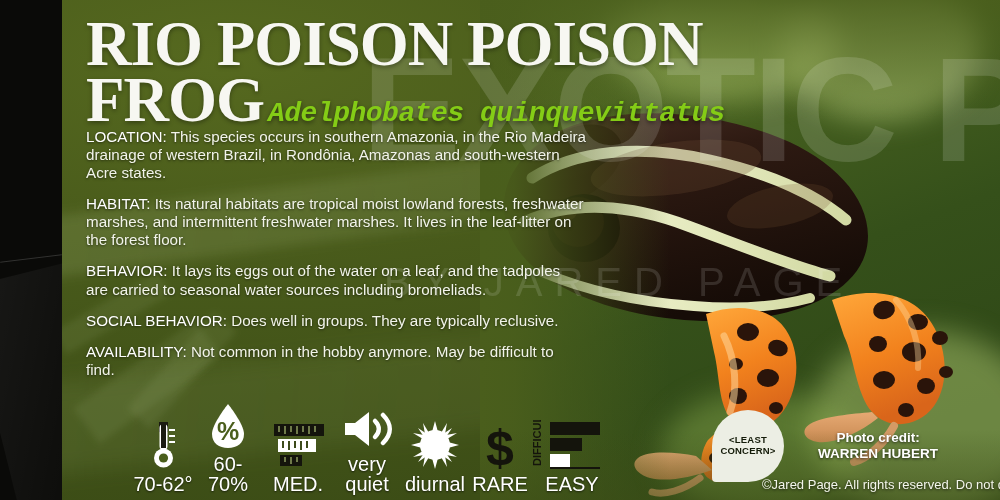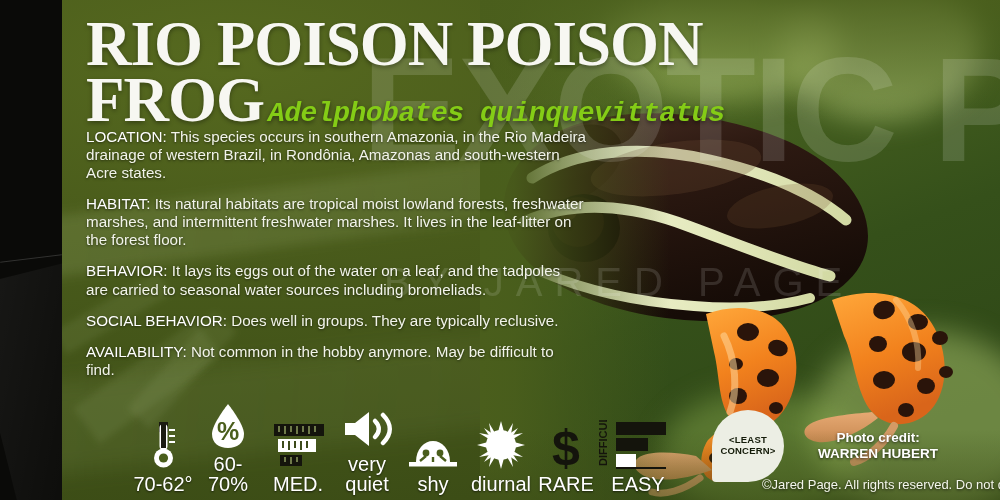--- a/index.html
+++ b/index.html
@@ -335,34 +335,20 @@
             <path d="M34 13 C39 18 39 24 34 29" stroke="#fff" stroke-width="4.5" stroke-linecap="round"></path>
             <path d="M42 7 C51 16 51 26 42 35" stroke="#fff" stroke-width="4.5" stroke-linecap="round"></path>
           </svg>
         </div>
         <div class="cap two">
           <span>very</span><br>
           <span>quiet</span>
         </div>
       </div>
 
-      <div class="ico" style="width:66px;">
-        <div class="glyph">
-          <svg width="52" height="36" viewBox="0 0 52 36">
-            <path d="M9 28 C9 15 17 7 26 7 C35 7 43 15 43 28 Z" fill="#fff"></path>
-            <rect x="2" y="28" width="48" height="4.5" fill="#fff"></rect>
-            <circle cx="19" cy="19" r="3.4" fill="#4a5e1c"></circle>
-            <circle cx="33" cy="19" r="3.4" fill="#4a5e1c"></circle>
-            <path d="M13 27 L19 22" stroke="#4a5e1c" stroke-width="2.4"></path>
-            <path d="M39 27 L33 22" stroke="#4a5e1c" stroke-width="2.4"></path>
-            <path d="M26 23 L26 28" stroke="#4a5e1c" stroke-width="2.4"></path>
-          </svg>
-        </div>
-        <div class="cap">shy</div>
-      </div>
 
       <div class="ico" style="width:70px;">
         <div class="glyph">
           <svg width="50" height="50" viewBox="0 0 50 50">
             <g fill="#fff">
               <circle cx="25" cy="25" r="15"></circle>
               <g>
                 <polygon points="25,1 28,12 22,12"></polygon>
                 <polygon points="25,49 28,38 22,38"></polygon>
                 <polygon points="1,25 12,22 12,28"></polygon>

